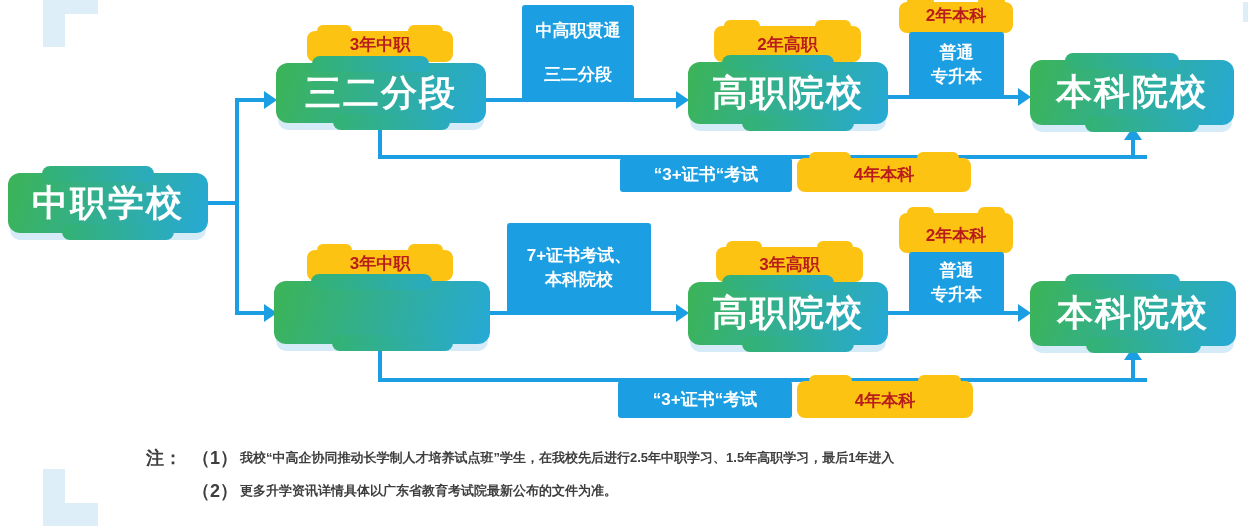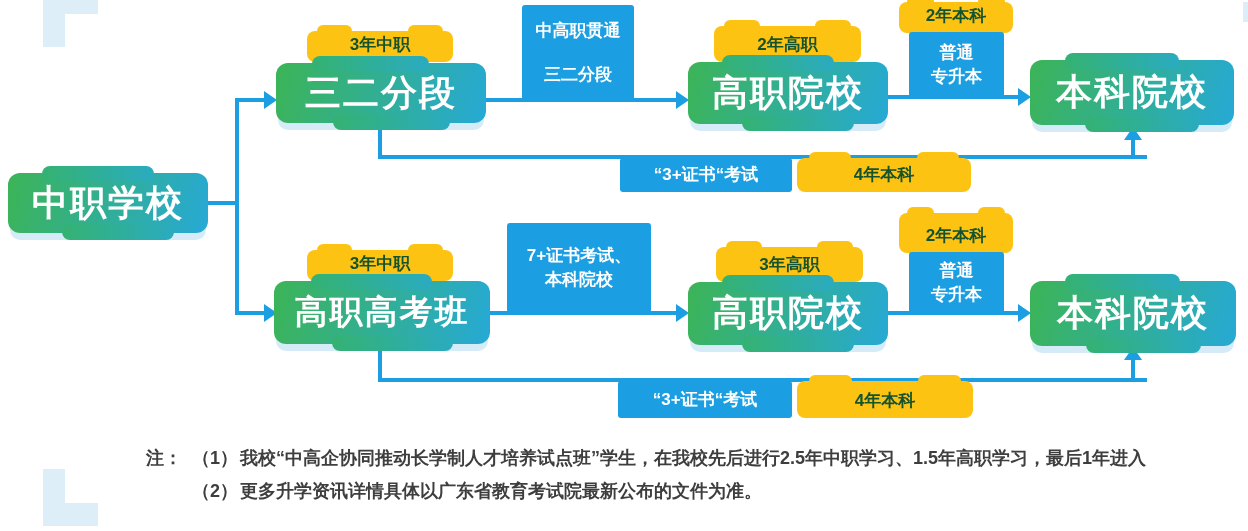--- a/index.html
+++ b/index.html
@@ -16,32 +16,32 @@
   
   .node{position:absolute;border-radius:12px;display:flex;align-items:center;justify-content:center;z-index:5;}
   .node .tab-t{position:absolute;top:-7px;left:17%;width:56%;height:16px;border-radius:8px;z-index:-1;}
   .node .tab-b{position:absolute;bottom:-7px;left:27%;width:56%;height:16px;border-radius:8px;z-index:-1;}
   .node-label{color:#ffffff;font-weight:700;letter-spacing:2px;white-space:nowrap;}
 
   
   .badge{position:absolute;border-radius:8px;display:flex;align-items:flex-end;justify-content:center;z-index:2;}
   .badge .bump{position:absolute;top:-6px;width:24%;height:12px;border-radius:6px;}
   .badge .bump.l{left:7%;} .badge .bump.r{right:7%;}
-  .badge-label{color:#14532d;font-weight:700;font-size:17px;line-height:1;padding-bottom:9px;white-space:nowrap;}
+  .badge-label{color:#b91c1c;font-weight:700;font-size:17px;line-height:1;padding-bottom:9px;white-space:nowrap;}
 
   
   .plabel{position:absolute;border-radius:3px;display:flex;flex-direction:column;align-items:center;justify-content:center;z-index:3;}
   .plabel div{color:#ffffff;font-weight:700;font-size:17px;line-height:24px;white-space:nowrap;}
 
   
   #notes{position:absolute;left:146px;top:444px;display:flex;z-index:6;}
   #note-label{font-size:18px;font-weight:600;width:46px;flex:none;line-height:28px;}
   .note-item{display:flex;margin-bottom:5px;}
   .note-num{flex:none;width:48px;font-size:18px;font-weight:600;line-height:28px;}
-  .note-lines div{font-size:18px;font-weight:600;line-height:28px;white-space:nowrap;}
+  .note-lines div{font-size:13px;font-weight:600;line-height:28px;white-space:nowrap;}
 </style>
 </head>
 <body>
 
 <div id="stage">
   <div id="deco-layer">
       <div class="deco" style="left: 43px; top: 0px; width: 22px; height: 47px; position: absolute; background: rgb(221, 238, 249);"></div>
       <div class="deco" style="left: 43px; top: 0px; width: 55px; height: 14px; position: absolute; background: rgb(221, 238, 249);"></div>
       <div class="deco" style="left: 43px; top: 469px; width: 22px; height: 57px; position: absolute; background: rgb(221, 238, 249);"></div>
       <div class="deco" style="left: 43px; top: 503px; width: 55px; height: 23px; position: absolute; background: rgb(221, 238, 249);"></div>
@@ -154,21 +154,20 @@
         <div class="node-label" style="font-size: 36px;">高职院校</div>
       </div>
       <div class="node" style="left: 1030px; top: 60px; width: 204px; height: 65px; position: absolute; background: linear-gradient(105deg, rgb(60, 180, 86), rgb(38, 169, 214)); box-shadow: rgb(214, 235, 248) 0px 9px 0px -2px;">
         <div class="tab-t" style="background: linear-gradient(90deg, rgb(52, 178, 114), rgb(42, 171, 192));"></div>
         <div class="tab-b" style="background: linear-gradient(90deg, rgb(52, 178, 114), rgb(42, 171, 192));"></div>
         <div class="node-label" style="font-size: 36px;">本科院校</div>
       </div>
       <div class="node" style="left: 274px; top: 281px; width: 216px; height: 63px; position: absolute; background: linear-gradient(105deg, rgb(60, 180, 86), rgb(38, 169, 214)); box-shadow: rgb(214, 235, 248) 0px 9px 0px -2px;">
         <div class="tab-t" style="background: linear-gradient(90deg, rgb(52, 178, 114), rgb(42, 171, 192));"></div>
         <div class="tab-b" style="background: linear-gradient(90deg, rgb(52, 178, 114), rgb(42, 171, 192));"></div>
-        <div class="node-label" style="font-size: 33px;">高职高考班</div>
       </div>
       <div class="node" style="left: 688px; top: 282px; width: 200px; height: 63px; position: absolute; background: linear-gradient(105deg, rgb(60, 180, 86), rgb(38, 169, 214)); box-shadow: rgb(214, 235, 248) 0px 9px 0px -2px;">
         <div class="tab-t" style="background: linear-gradient(90deg, rgb(52, 178, 114), rgb(42, 171, 192));"></div>
         <div class="tab-b" style="background: linear-gradient(90deg, rgb(52, 178, 114), rgb(42, 171, 192));"></div>
         <div class="node-label" style="font-size: 36px;">高职院校</div>
       </div>
       <div class="node" style="left: 1030px; top: 281px; width: 206px; height: 65px; position: absolute; background: linear-gradient(105deg, rgb(60, 180, 86), rgb(38, 169, 214)); box-shadow: rgb(214, 235, 248) 0px 9px 0px -2px;">
         <div class="tab-t" style="background: linear-gradient(90deg, rgb(52, 178, 114), rgb(42, 171, 192));"></div>
         <div class="tab-b" style="background: linear-gradient(90deg, rgb(52, 178, 114), rgb(42, 171, 192));"></div>
         <div class="node-label" style="font-size: 36px;">本科院校</div>

